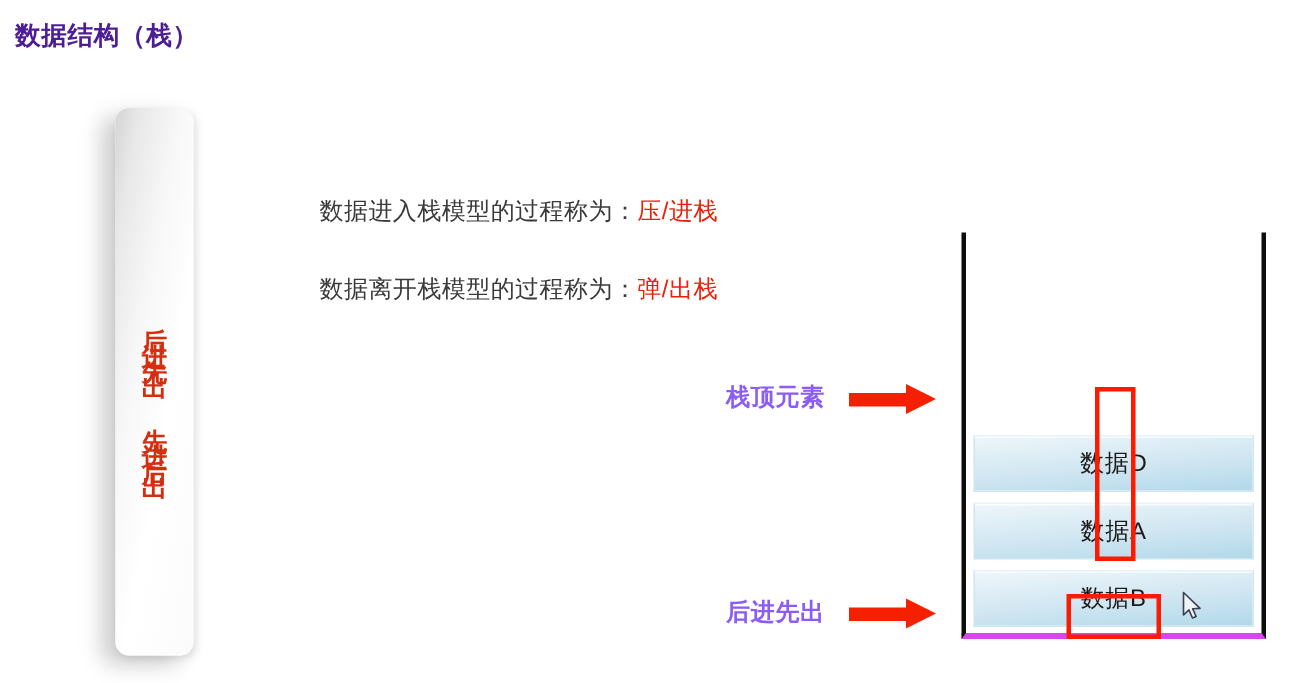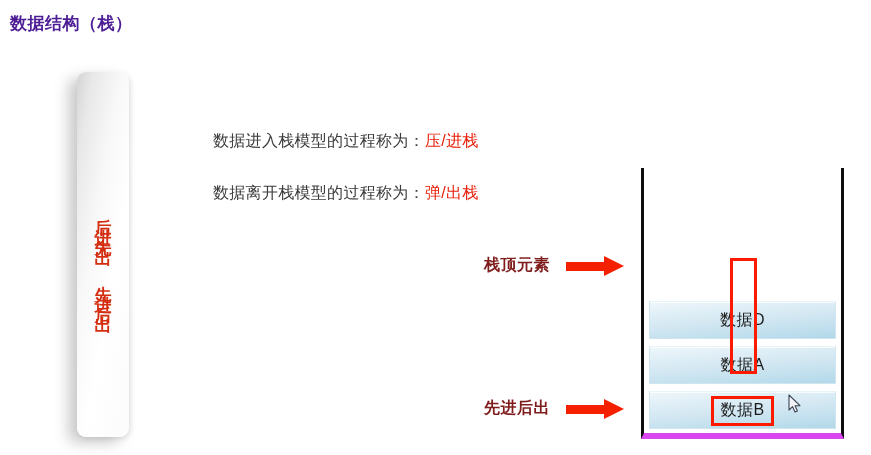--- a/index.html
+++ b/index.html
@@ -81,21 +81,21 @@
     display: flex;
     align-items: center;
     white-space: nowrap;
   }
   #annotation-top    { left: 484px; top: 255px; }
   #annotation-bottom { left: 484px; top: 398px; }
 
   .annotation-label {
     font-size: 16px;
     font-weight: bold;
-    color: #7f1d1d;
+    color: #8b5cf6;
     letter-spacing: 0.5px;
   }
   .arrow {
     position: relative;
     width: 60px;
     height: 20px;
     margin-left: 16px;
   }
   .arrow .shaft {
     position: absolute;
@@ -113,26 +113,26 @@
     height: 0;
     border-top: 10px solid transparent;
     border-bottom: 10px solid transparent;
     border-left: 20px solid #f42000;
   }
 
   
   #stack-container {
     position: absolute;
     left: 641px;
-    top: 168px;
+    top: 155px;
     width: 203px;
     height: 271px;
     border-left: 3px solid #0d0d0d;
     border-right: 3px solid #0d0d0d;
-    border-bottom: 6px solid #d946ef;
+    border-bottom: 4px solid #d946ef;
     box-sizing: border-box;
     background: #ffffff;
     text-decoration: underline;
   }
   #stack-blocks {
     position: absolute;
     left: 0;
     right: 0;
     bottom: 4px;
     padding: 0 5px;
@@ -211,21 +211,21 @@
 
 <div class="annotation" id="annotation-top">
   <span class="annotation-label">栈顶元素</span>
   <span class="arrow">
     <span class="shaft"></span>
     <span class="head"></span>
   </span>
 </div>
 
 <div class="annotation" id="annotation-bottom">
-  <span class="annotation-label">先进后出</span>
+  <span class="annotation-label">后进先出</span>
   <span class="arrow">
     <span class="shaft"></span>
     <span class="head"></span>
   </span>
 </div>
 
 <div id="stack-container">
   <div id="stack-blocks">
     <div class="stack-block">
       <span class="stack-block-label">数据D</span>

